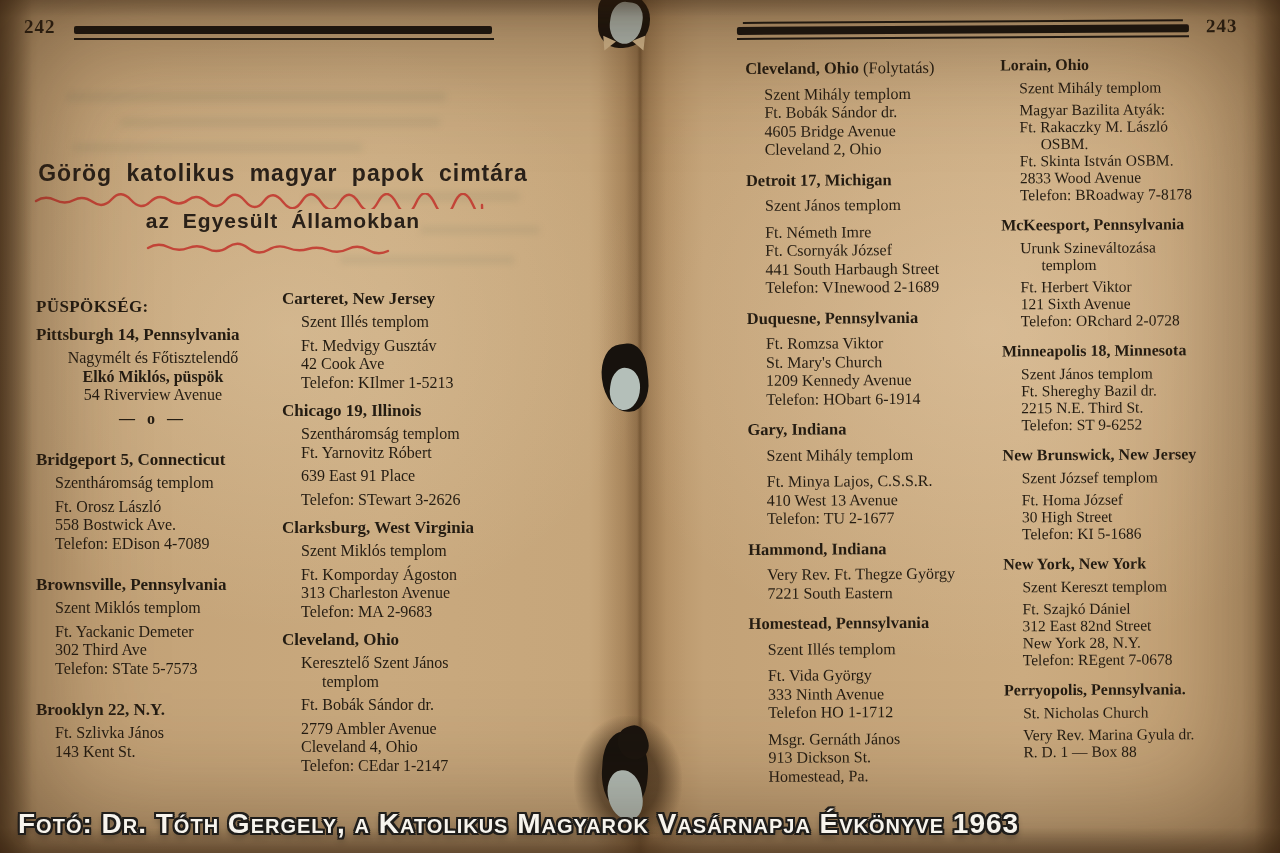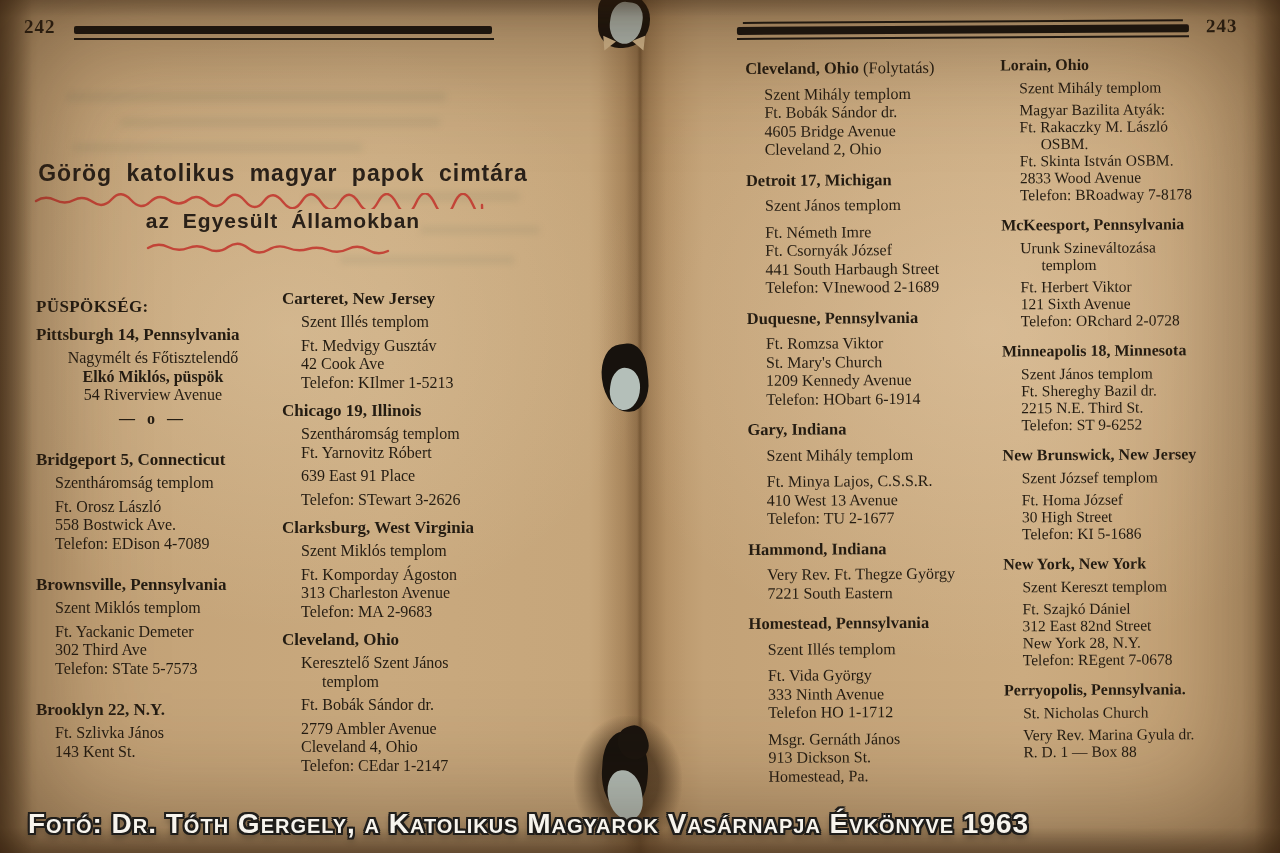--- a/index.html
+++ b/index.html
@@ -55,21 +55,21 @@
   .page-left .heading{font-size:17px;}
   .seclabel > .heading{letter-spacing:.4px;}
   .page-right{left:0;top:0;width:1280px;height:853px;transform:rotate(-.35deg);transform-origin:740px 40px;}
   .col-r1{left:745px;top:60px;width:250px;line-height:18.5px;}
   .col-r1 .heading{margin:12px 0 7px;}
   .col-r1 .group{margin-bottom:8px;}
   .col-r2{left:1000px;top:58px;width:262px;line-height:17px;font-size:15.5px;}
   .col-r2 .heading{margin:13px 0 6px;font-size:16px;}
   
   .caption{
-    left:0;right:0;top:808px;height:45px;padding-left:28px;
+    left:0;right:0;top:808px;height:45px;padding-left:18px;
     font-family:"Liberation Sans","DejaVu Sans",sans-serif;
     font-variant-caps:small-caps;font-weight:bold;font-size:28px;letter-spacing:1px;
     color:var(--caption-fill);white-space:nowrap;
     text-shadow:-2px -2px 0 var(--caption-outline),2px -2px 0 var(--caption-outline),
       -2px 2px 0 var(--caption-outline),2px 2px 0 var(--caption-outline),
       -2px 0 0 var(--caption-outline),2px 0 0 var(--caption-outline),
       0 -2px 0 var(--caption-outline),0 2px 0 var(--caption-outline),
       0 4px 6px rgba(0,0,0,.45);
   }
   

